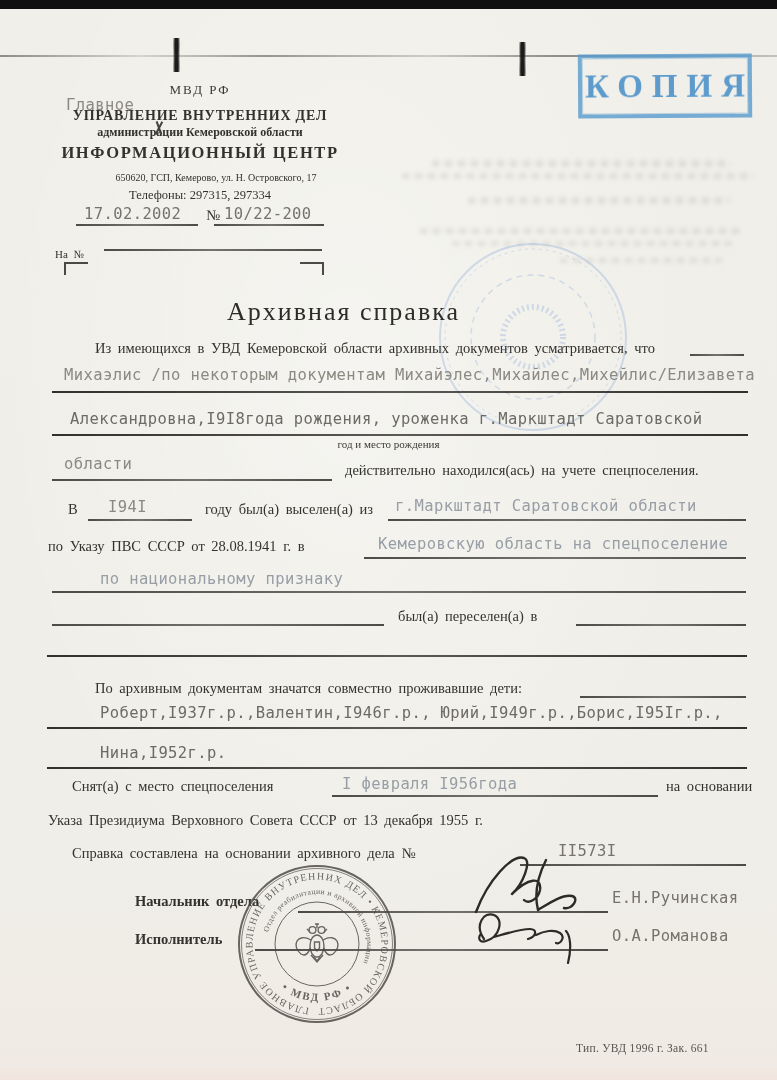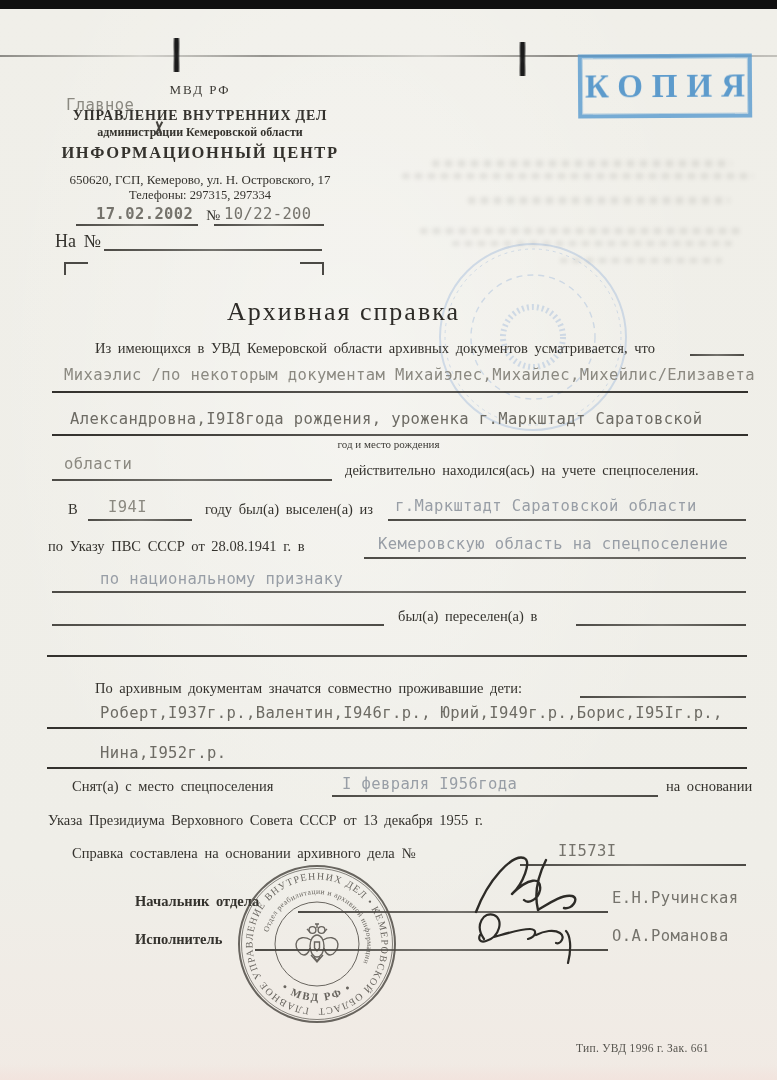--- a/index.html
+++ b/index.html
@@ -27,21 +27,21 @@
     display:flex;align-items:center;justify-content:center;transform:rotate(-.4deg);}
   .copy-stamp span{font-family:"Liberation Serif",serif;font-weight:bold;font-size:33px;
     letter-spacing:9px;color:rgba(73,144,200,.88);padding-left:9px;filter:blur(.35px);}
   
   .lh{position:absolute;text-align:center;}
   .lh-ministry{left:50px;top:82px;width:300px;font-size:13px;letter-spacing:2px;color:#3c3a35;}
   .lh-typed{left:66px;top:96px;font-family:"DejaVu Sans Mono",monospace;font-size:15px;color:#a3a199;text-align:left;}
   .lh-org1{left:50px;top:108px;width:300px;font-weight:bold;font-size:14px;letter-spacing:.8px;}
   .lh-org2{left:50px;top:125px;width:300px;font-weight:bold;font-size:12px;}
   .lh-center{left:40px;top:143px;width:320px;font-weight:bold;font-size:16.5px;letter-spacing:1.6px;}
-  .lh-addr{left:40px;top:172px;width:320px;font-size:13px;text-align:center;}
+  .lh-addr{left:56px;top:172px;width:320px;font-size:10px;text-align:center;}
   .lh-phones{left:40px;top:188px;width:320px;font-size:12.5px;}
   .xmark{position:absolute;width:2px;height:14px;background:#44423d;}
   .xm1{left:158px;top:121px;transform:rotate(28deg);}
   .xm2{left:158px;top:121px;transform:rotate(-20deg);}
   
   .typed{position:absolute;font-family:"DejaVu Sans Mono",monospace;font-size:15.5px;letter-spacing:.4px;color:#75736c;white-space:nowrap;}
   .typed.t-light{color:#989ea6;}
   .typed.t-mid{color:#8b8981;}
   .typed.t-dark{color:#6d6b64;}
   .printed{position:absolute;font-size:14.5px;word-spacing:3px;color:#34322d;white-space:nowrap;}
@@ -88,26 +88,26 @@
   <div class="lh lh-ministry">МВД РФ</div>
   <div class="lh lh-typed typed t-mid" style="position:absolute;">Главное</div>
   <div class="lh lh-org1">УПРАВЛЕНИЕ ВНУТРЕННИХ ДЕЛ</div>
   <div class="lh lh-org2">администрации Кемеровской области</div>
   <div class="xmark xm1"></div>
   <div class="xmark xm2"></div>
   <div class="lh lh-center">ИНФОРМАЦИОННЫЙ ЦЕНТР</div>
   <div class="lh lh-addr">650620, ГСП, Кемерово, ул. Н. Островского, 17</div>
   <div class="lh lh-phones">Телефоны: 297315, 297334</div>
 
-  <div class="typed" style="left:96px;top:205px;font-weight:bold;">17.02.2002</div>
+  <div class="typed" style="left:84px;top:205px;">17.02.2002</div>
   <div class="rule" style="left:76px;top:224px;width:122px;"></div>
   <div class="printed" style="left:206px;top:207px;">№</div>
   <div class="typed" style="left:224px;top:205px;">10/22-200</div>
   <div class="rule" style="left:214px;top:224px;width:110px;"></div>
-  <div class="printed" style="left:55px;top:231px;font-size:18px;">На №</div>
+  <div class="printed" style="left:55px;top:248px;font-size:11px;">На №</div>
   <div class="rule" style="left:104px;top:249px;width:218px;"></div>
   <div class="corner cl"></div>
   <div class="corner cr"></div>
 
   <svg class="faint-stamp" width="194" height="194" viewBox="0 0 194 194">
     <circle cx="97" cy="97" r="93" fill="none" stroke="#86a8d6" stroke-width="2"></circle>
     <circle cx="97" cy="97" r="88" fill="none" stroke="#86a8d6" stroke-width="1" stroke-dasharray="3 4"></circle>
     <circle cx="97" cy="97" r="62" fill="none" stroke="#86a8d6" stroke-width="1.4" stroke-dasharray="6 5"></circle>
     <circle cx="97" cy="97" r="30" fill="none" stroke="#86a8d6" stroke-width="6" stroke-dasharray="2 3"></circle>
   </svg>

